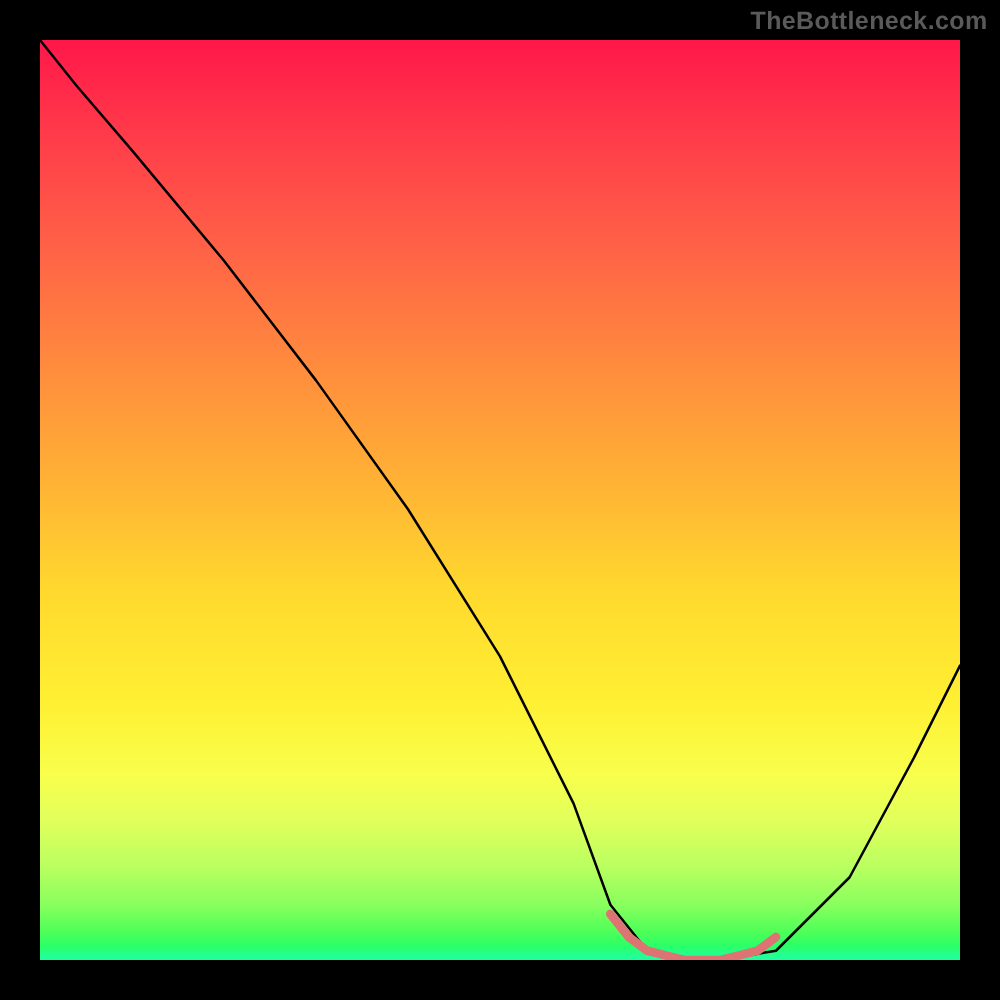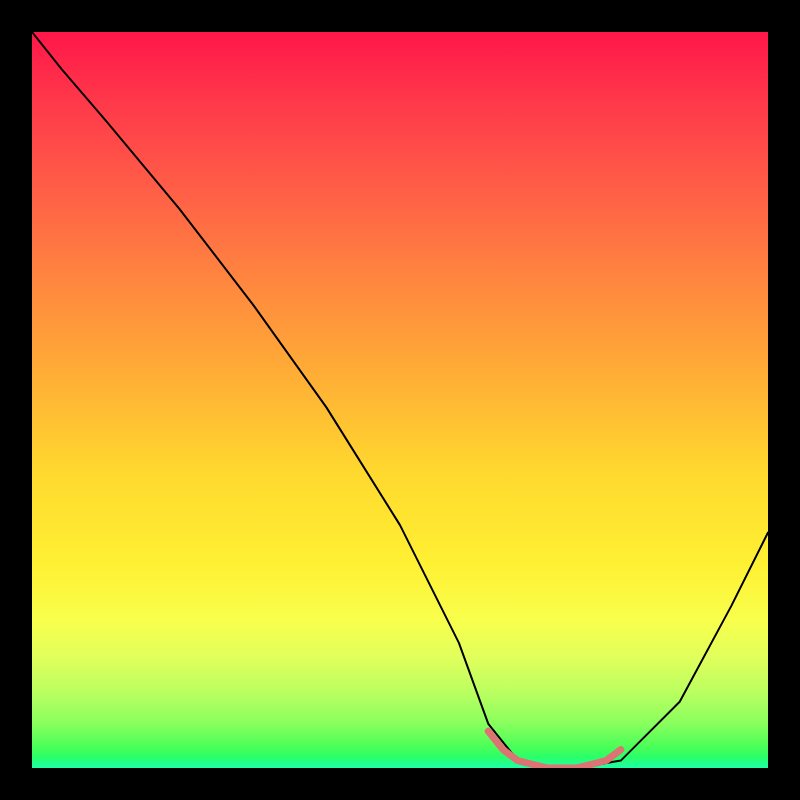--- a/index.html
+++ b/index.html
@@ -58,20 +58,21 @@
     top: 0;
     width: 736px;
     height: 736px;
     z-index: 3;
   }
 </style>
 </head>
 <body>
 
 <div class="frame">
+  <div class="watermark">TheBottleneck.com</div>
 
   <div class="plot">
     <svg class="curve" viewBox="0 0 736 736" preserveAspectRatio="none">
       <path fill="none" stroke="#000" stroke-width="2" stroke-linecap="round" stroke-linejoin="round" d="M0.0 0.0 L29.4 36.8 L73.6 88.3 L147.2 176.6 L220.8 272.3 L294.4 375.4 L368.0 493.1 L426.9 610.9 L456.3 691.8 L485.8 728.6 L515.2 736.0 L544.6 736.0 L588.8 728.6 L647.7 669.8 L699.2 574.1 L736.0 500.5"></path>
       <path fill="none" stroke="#dd7373" stroke-width="7" stroke-linecap="round" stroke-linejoin="round" d="M456.3 699.2 L471.0 717.6 L485.8 728.6 L500.5 732.3 L515.2 736.0 L529.9 736.0 L544.6 736.0 L559.4 732.3 L574.1 728.6 L588.8 717.6"></path>
     </svg>
   </div>
 </div>
 
 </body></html>

